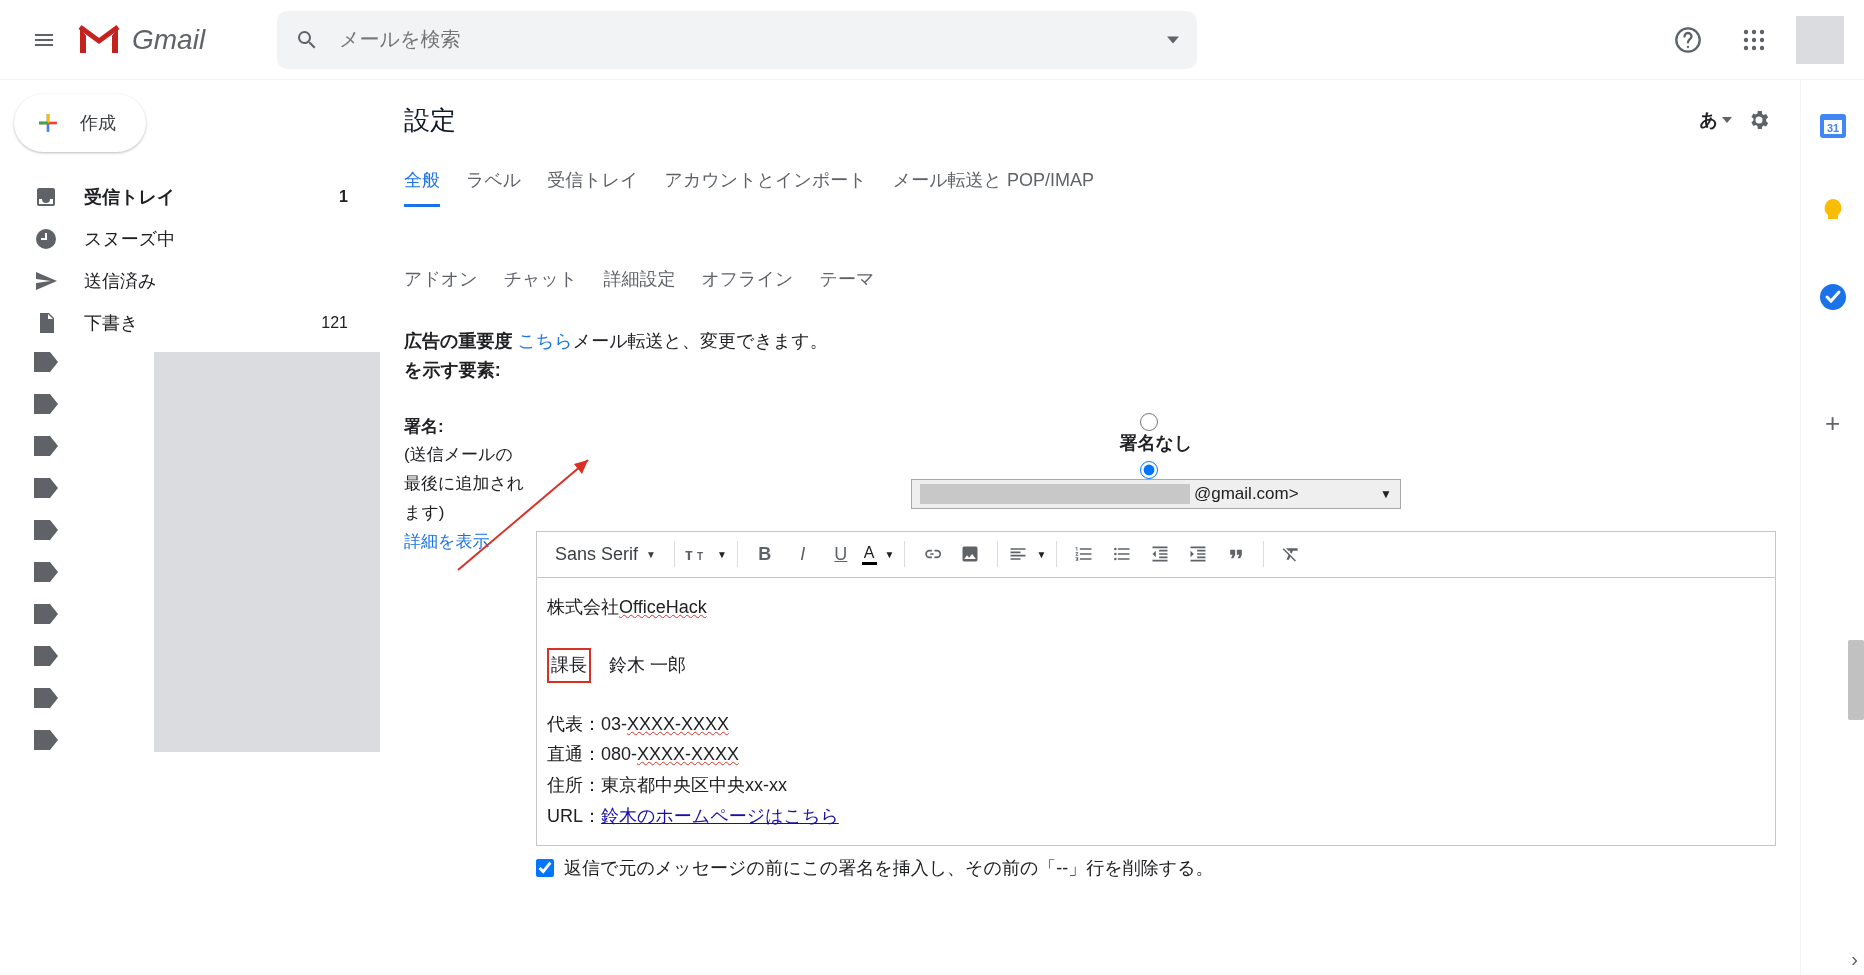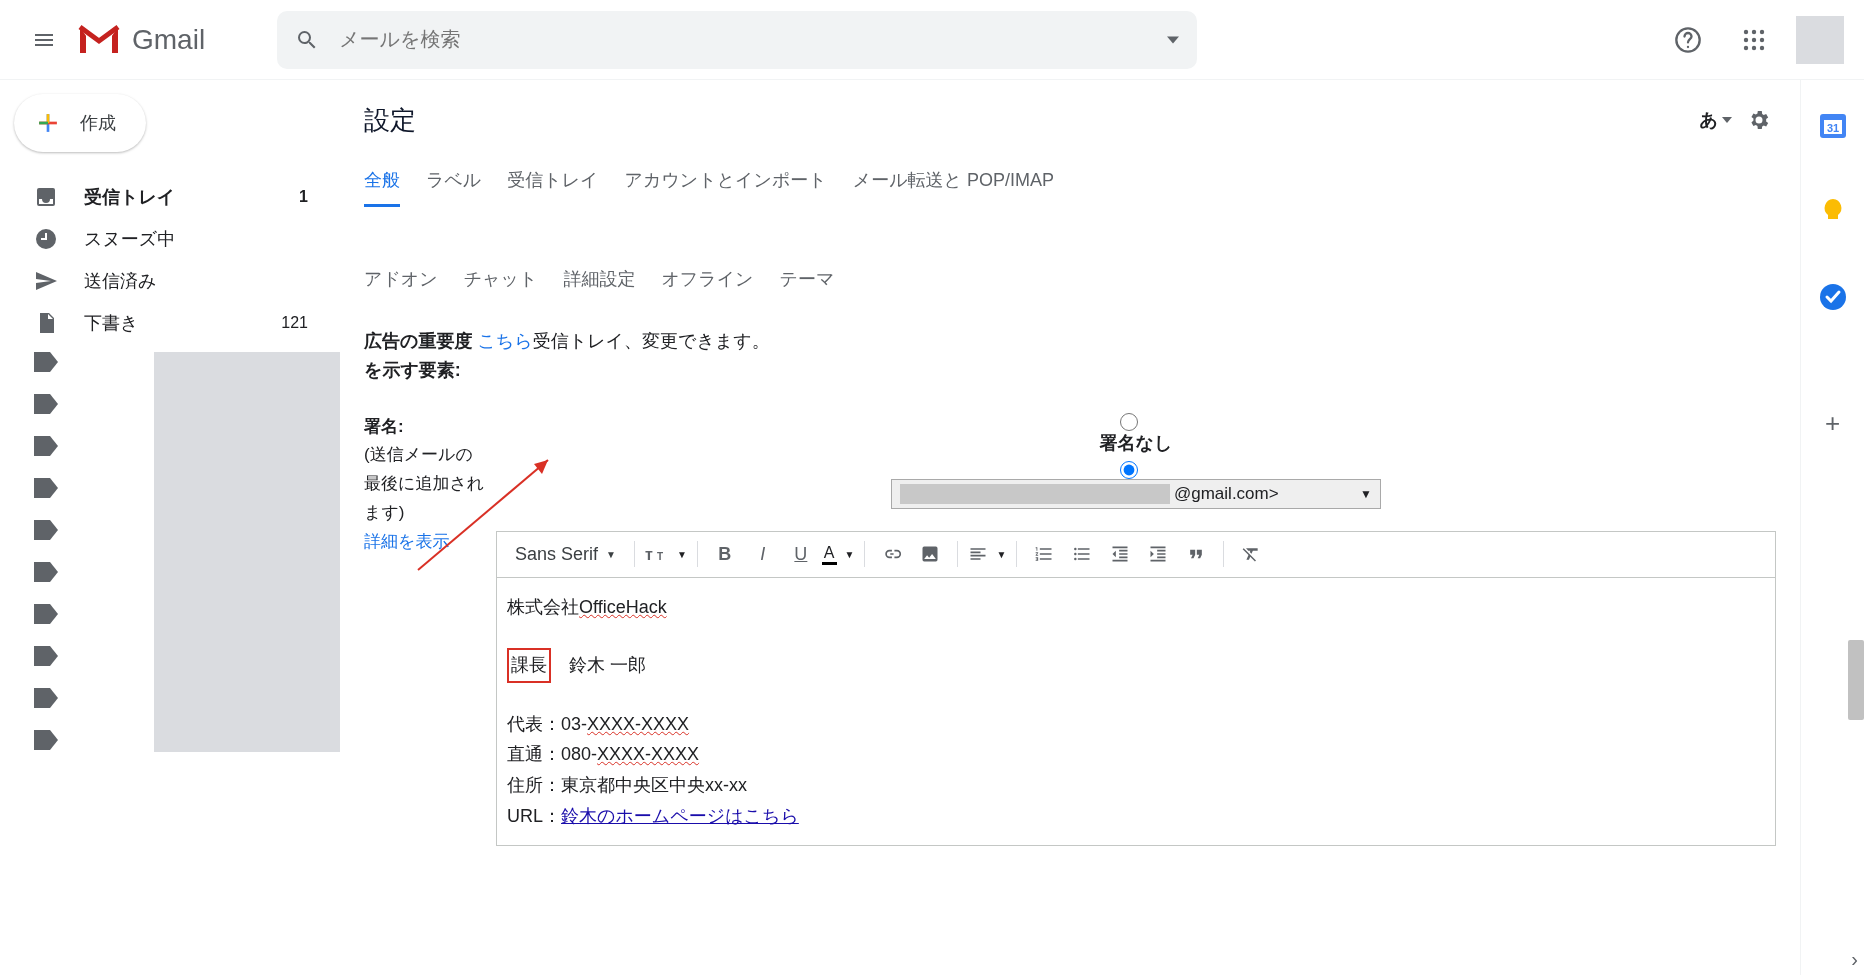--- a/index.html
+++ b/index.html
@@ -2,36 +2,36 @@
 <html><head>
 <meta charset="utf-8">
 <style>
 * { margin: 0; padding: 0; box-sizing: border-box; font-family: Arial, 'Hiragino Sans', 'Meiryo', sans-serif; }
 body { background: #fff; color: #202124; overflow: hidden; height: 975px; width: 1864px; position: relative; }
 
 
 .header { display: flex; align-items: center; height: 80px; padding: 0 20px; border-bottom: 1px solid #f1f3f4; }
 .menu-btn { width: 48px; height: 48px; display: flex; align-items: center; justify-content: center; cursor: pointer; border-radius: 50%; }
 .menu-icon { width: 24px; height: 24px; }
-.logo-area { display: flex; align-items: center; margin-left: 8px; }
+.logo-area { display: flex; align-items: center; margin-left: 8px; font-style: italic; }
 .gmail-logo { width: 46px; height: 34px; }
 .gmail-text { font-size: 28px; color: #5f6368; margin-left: 10px; font-weight: 400; }
 .search-bar { flex: 0 0 920px; height: 58px; background: #f1f3f4; border-radius: 10px; margin-left: 72px; display: flex; align-items: center; padding: 0 18px; }
 .search-icon { width: 24px; height: 24px; fill: #5f6368; }
 .search-input { border: none; background: transparent; font-size: 20px; color: #14532d; margin-left: 20px; outline: none; flex: 1; }
 .search-dd { margin-left: auto; }
 .hdr-right { margin-left: auto; display: flex; align-items: center; gap: 18px; }
 .hdr-icon { width: 48px; height: 48px; display: flex; align-items: center; justify-content: center; cursor: pointer; }
 .avatar-sq { width: 48px; height: 48px; background: #dadce0; }
 
 
 .layout { display: flex; height: 895px; }
 
 
-.sidebar { width: 340px; padding-top: 14px; }
+.sidebar { width: 380px; padding-top: 14px; }
 .compose-btn { display: inline-flex; align-items: center; height: 58px; padding: 0 30px 0 18px; margin-left: 14px; border-radius: 30px; box-shadow: 0 1px 3px rgba(0,0,0,0.18), 0 1px 2px rgba(0,0,0,0.1); cursor: pointer; background: #fff; }
 .compose-plus { width: 32px; height: 32px; }
 .compose-label { font-size: 18px; color: #3c4043; margin-left: 16px; font-weight: 500; }
 .nav-list { margin-top: 24px; }
 .nav-item { display: flex; align-items: center; height: 42px; padding: 0 32px 0 34px; cursor: pointer; font-size: 18px; color: #202124; }
 .nav-item.bold { font-weight: 700; }
 .nav-icon { width: 24px; height: 24px; fill: #5f6368; margin-right: 26px; flex-shrink: 0; }
 .nav-label { flex: 1; }
 .nav-count { font-size: 16px; }
 .nav-count.bold { font-weight: 700; }
@@ -256,21 +256,21 @@
       <div class="tab">アドオン</div>
       <div class="tab">チャット</div>
       <div class="tab">詳細設定</div>
       <div class="tab">オフライン</div>
       <div class="tab">テーマ</div>
     </div>
 
     <div class="content">
       <div class="row1">
         <div>
-          <div><b>広告の重要度</b> <span class="link">こちら</span><span>受信トレイ、変更できます。</span></div>
+          <div><b>広告の重要度</b> <span class="link">こちら</span><span>メール転送と、変更できます。</span></div>
           <div><b>を示す要素:</b></div>
         </div>
       </div>
 
       <div class="sig-row">
         <div class="sig-left">
           <div><b>署名:</b></div>
           <div>(送信メールの</div>
           <div>最後に追加され</div>
           <div>ます)</div>
@@ -374,20 +374,24 @@
               <div style="height:26px;"></div>
               <div><span class="hl-box">課長</span>　<span>鈴木 一郎</span></div>
               <div style="height:26px;"></div>
               <div><span>代表：03-</span><span class="wavy">XXXX-XXXX</span></div>
               <div><span>直通：080-</span><span class="wavy">XXXX-XXXX</span></div>
               <div>住所：東京都中央区中央xx-xx</div>
               <div><span>URL：</span><span class="lnk">鈴木のホームページはこちら</span></div>
             </div>
           </div>
 
+          <div class="reply-row">
+            <input type="checkbox" checked="" style="">
+            <span>返信で元のメッセージの前にこの署名を挿入し、その前の「--」行を削除する。</span>
+          </div>
         </div>
       </div>
     </div>
 
     <svg class="arrow-annot" style="left:68px;top:370px;" width="160" height="130">
       <line x1="10" y1="120" x2="140" y2="10" stroke="#d93025" stroke-width="2"></line>
       <polygon points="140,10 126,14 134,24" fill="#d93025"></polygon>
     </svg>
   </div>
 

